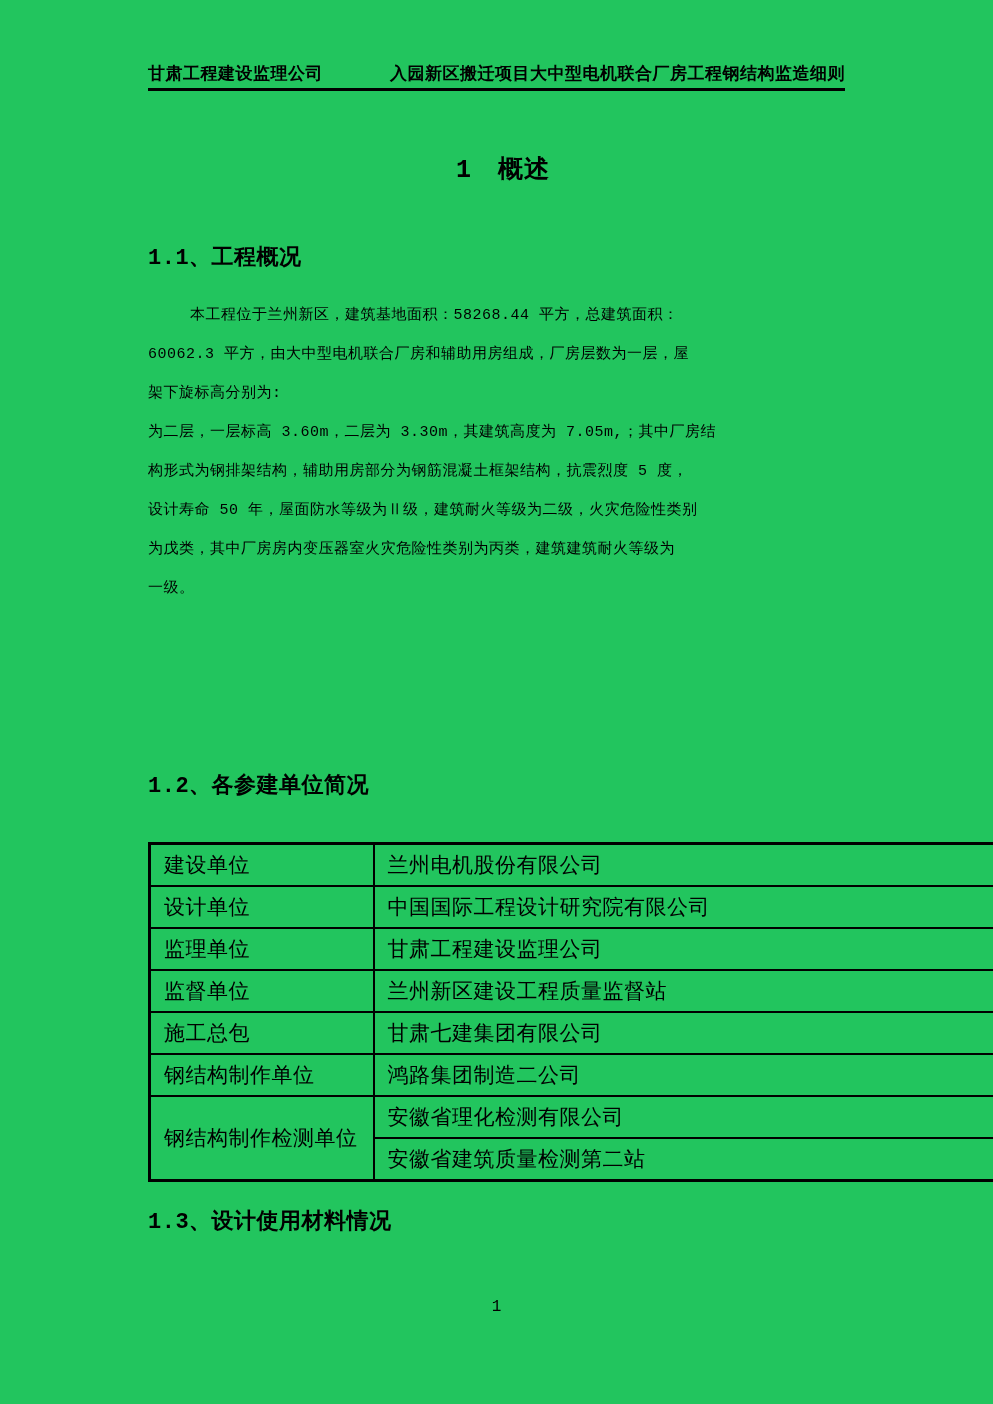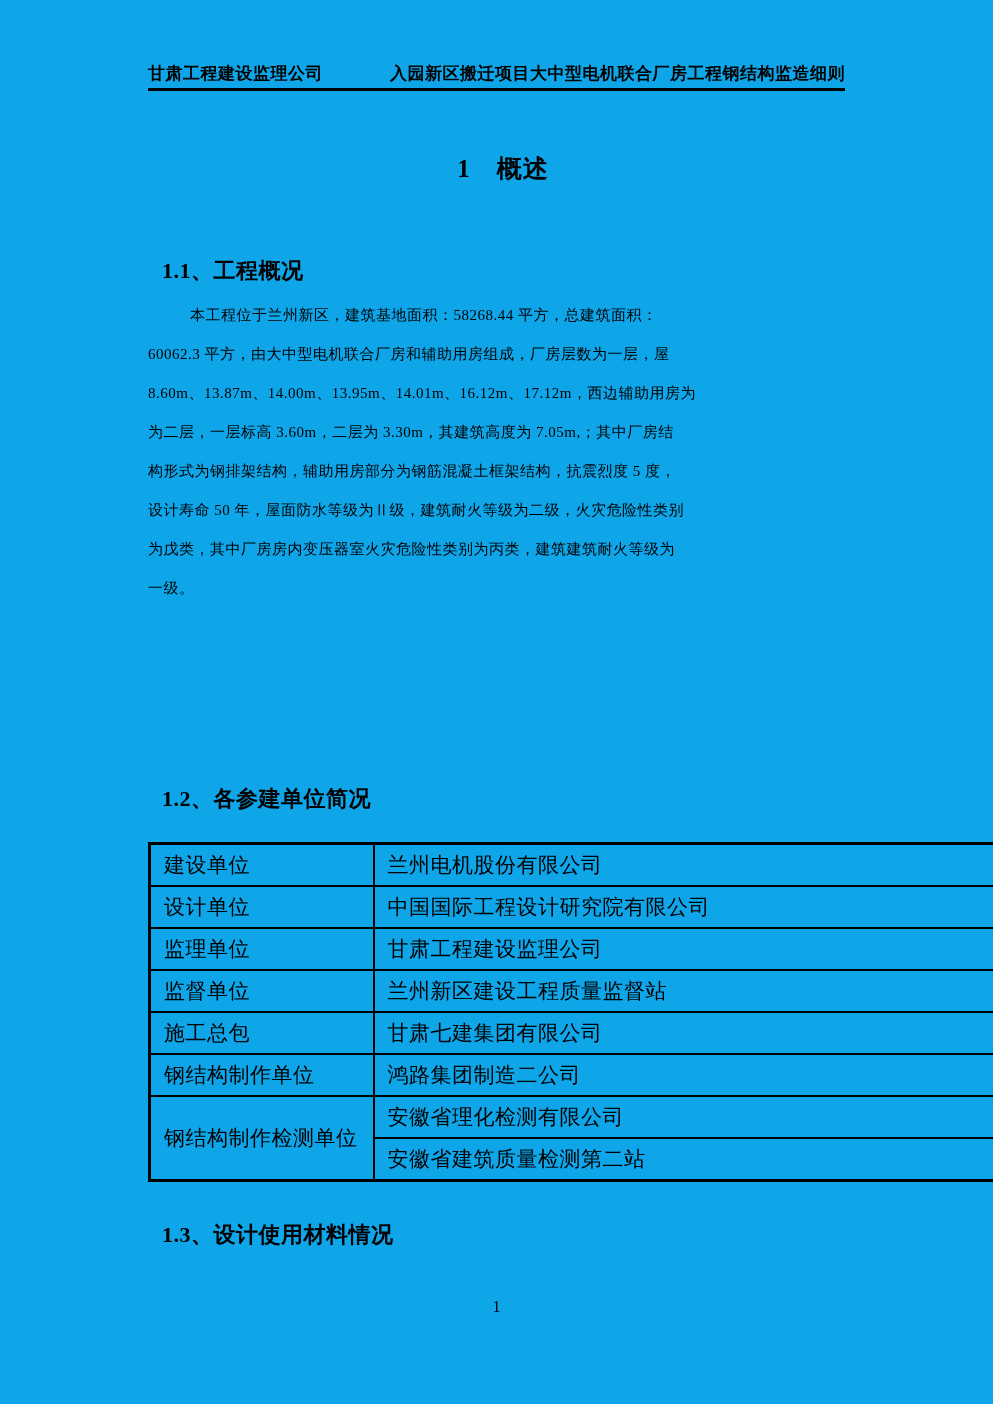--- a/index.html
+++ b/index.html
@@ -5,23 +5,23 @@
   html, body {
     margin: 0;
     padding: 0;
     background: #9e9e9e;
   }
   .page {
     position: relative;
     width: 993px;
     height: 1404px;
     margin: 0 auto;
-    background: #0ea5e9;
+    background: #22c55e;
     color: #000000;
-    font-family: Liberation Serif, serif;
+    font-family: Liberation Mono, monospace;
     overflow: hidden;
   }
   
   .page-header {
     position: absolute;
     left: 148px;
     top: 62px;
     width: 697px;
     display: flex;
     justify-content: space-between;
@@ -49,21 +49,21 @@
     text-align: center;
     font-size: 25px;
     font-weight: bold;
     letter-spacing: 1px;
     white-space: pre;
   }
   
   .sec-heading {
     position: absolute;
     left: 148px;
-    margin: 14px;
+    margin: 0;
     font-size: 22px;
     font-weight: bold;
     letter-spacing: 0.5px;
     white-space: nowrap;
   }
   .sec-heading.s11 { top: 242px; }
   .sec-heading.s12 { top: 770px; }
   .sec-heading.s13 { top: 1206px; }
   
   .para {
@@ -119,21 +119,21 @@
   </div>
   <div class="header-rule"></div>
 
   <h1 class="doc-title">1　概述</h1>
 
   <h2 class="sec-heading s11">1.1、工程概况</h2>
 
   <div class="para">
     <div class="line indent">本工程位于兰州新区，建筑基地面积：58268.44 平方，总建筑面积：</div>
     <div class="line">60062.3 平方，由大中型电机联合厂房和辅助用房组成，厂房层数为一层，屋</div>
-    <div class="line">8.60m、13.87m、14.00m、13.95m、14.01m、16.12m、17.12m，西边辅助用房为</div>
+    <div class="line">架下旋标高分别为:</div>
     <div class="line">为二层，一层标高 3.60m，二层为 3.30m，其建筑高度为 7.05m,；其中厂房结</div>
     <div class="line">构形式为钢排架结构，辅助用房部分为钢筋混凝土框架结构，抗震烈度 5 度，</div>
     <div class="line">设计寿命 50 年，屋面防水等级为Ⅱ级，建筑耐火等级为二级，火灾危险性类别</div>
     <div class="line">为戊类，其中厂房房内变压器室火灾危险性类别为丙类，建筑建筑耐火等级为</div>
     <div class="line">一级。</div>
   </div>
 
   <h2 class="sec-heading s12">1.2、各参建单位简况</h2>
 
   <table class="units-table">

